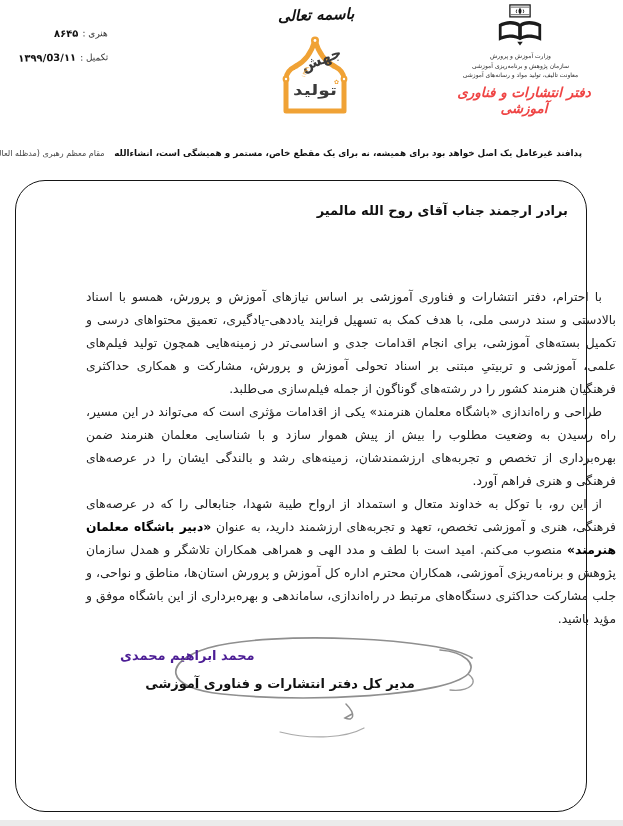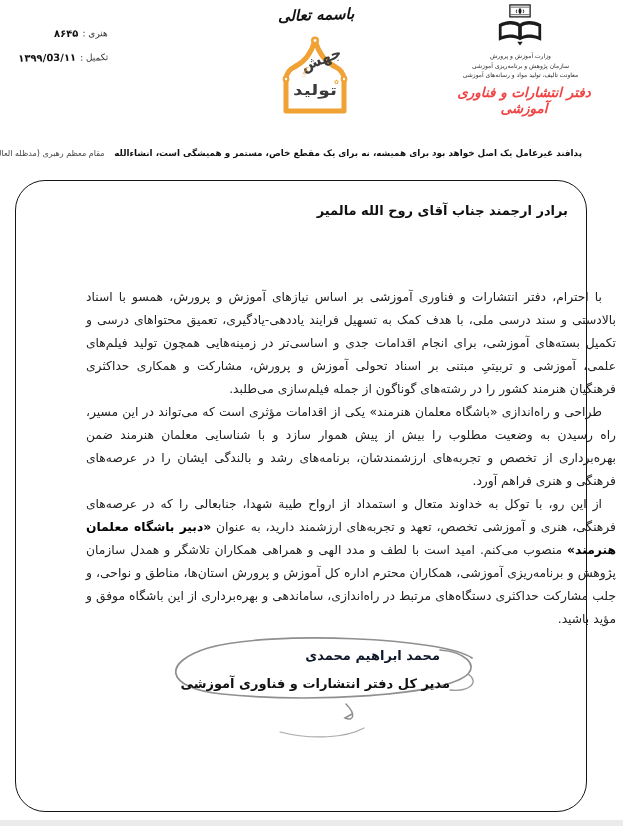--- a/index.html
+++ b/index.html
@@ -32,23 +32,23 @@
          border-radius:30px;background:transparent;}
   .addressee{left:35px;top:196px;width:533px;direction:rtl;text-align:right;
              font-size:13px;font-weight:bold;color:#111;margin-top:7px;}
   .salutation{left:35px;top:263px;width:533px;direction:rtl;text-align:right;
               font-size:12.5px;font-weight:bold;color:#111;}
   .body{left:38px;top:286px;width:530px;direction:rtl;text-align:justify;
         font-size:12.3px;line-height:23px;color:#222;margin-left:48px;}
   .body p{margin:0;text-indent:14px;}
   .body strong{color:#000;}
   
-  .sig-name{left:120px;top:648px;width:320px;text-align:right;direction:rtl;
-            font-size:13px;font-weight:bold;color:#0f172a;}
-  .sig-title{left:110px;top:676px;width:340px;direction:rtl;
+  .sig-name{left:120px;top:648px;width:320px;text-align:left;direction:rtl;
+            font-size:13px;font-weight:bold;color:#4c1d95;}
+  .sig-title{left:110px;top:676px;width:340px;text-align:center;direction:rtl;
              font-size:13px;font-weight:bold;color:#111;}
   .sig-swirl{left:150px;top:630px;pointer-events:none;}
   .bottom-strip{left:0;top:820px;width:623px;height:6px;background:#ebebeb;}
 </style>
 </head>
 <body>
 
 <div id="page">
 
   <div class="abs meta">
@@ -101,21 +101,21 @@
     <span class="quote">پدافند غیرعامل یک اصل خواهد بود برای همیشه، نه برای یک مقطع خاص، مستمر و همیشگی است، انشاءالله</span>
     <span class="attrib">مقام معظم رهبری (مدظله العالی)</span>
   </div>
 
   <div class="abs frame"></div>
 
   <div class="abs addressee">برادر ارجمند جناب آقای روح الله مالمیر</div>
 
   <div class="abs body">
     <p>با احترام، دفتر انتشارات و فناوری آموزشی بر اساس نیازهای آموزش و پرورش، همسو با اسناد بالادستی و سند درسی ملی، با هدف کمک به تسهیل فرایند یاددهی-یادگیری، تعمیق محتواهای درسی و تکمیل بسته‌های آموزشی، برای انجام اقدامات جدی و اساسی‌تر در زمینه‌هایی همچون تولید فیلم‌های علمی، آموزشی و تربیتیِ مبتنی بر اسناد تحولی آموزش و پرورش، مشارکت و همکاری حداکثری فرهنگیان هنرمند کشور را در رشته‌های گوناگون از جمله فیلم‌سازی می‌طلبد.</p>
-    <p>طراحی و راه‌اندازی «باشگاه معلمان هنرمند» یکی از اقدامات مؤثری است که می‌تواند در این مسیر، راه رسیدن به وضعیت مطلوب را بیش از پیش هموار سازد و با شناسایی معلمان هنرمند ضمن بهره‌برداری از تخصص و تجربه‌های ارزشمندشان، برنامه‌های رشد و بالندگی ایشان را در عرصه‌های فرهنگی و هنری فراهم آورد.</p>
+    <p>طراحی و راه‌اندازی «باشگاه معلمان هنرمند» یکی از اقدامات مؤثری است که می‌تواند در این مسیر، راه رسیدن به وضعیت مطلوب را بیش از پیش هموار سازد و با شناسایی معلمان هنرمند ضمن بهره‌برداری از تخصص و تجربه‌های ارزشمندشان، زمینه‌های رشد و بالندگی ایشان را در عرصه‌های فرهنگی و هنری فراهم آورد.</p>
     <p><span>از این رو، با توکل به خداوند متعال و استمداد از ارواح طیبة شهدا، جنابعالی را که در عرصه‌های فرهنگی، هنری و آموزشی تخصص، تعهد و تجربه‌های ارزشمند دارید، به عنوان </span><strong>«دبیر باشگاه معلمان هنرمند»</strong><span> منصوب می‌کنم. امید است با لطف و مدد الهی و همراهی همکاران تلاشگر و همدل سازمان پژوهش و برنامه‌ریزی آموزشی، همکاران محترم اداره کل آموزش و پرورش استان‌ها، مناطق و نواحی، و جلب مشارکت حداکثری دستگاه‌های مرتبط در راه‌اندازی، ساماندهی و بهره‌برداری از این باشگاه موفق و مؤید باشید.</span></p>
   </div>
 
   <svg class="abs sig-swirl" width="335" height="115" viewBox="0 0 335 115">
     <path d="M322 28 C295 8 120 0 58 18 C12 32 14 58 72 64 C160 73 295 66 318 44 C327 35 316 22 290 20" fill="none" stroke="#8f8f8f" stroke-width="1.7" stroke-linecap="round"></path>
     <path d="M318 44 C330 52 320 62 300 60" fill="none" stroke="#9a9a9a" stroke-width="1.3" stroke-linecap="round"></path>
     <path d="M196 74 C206 84 204 92 195 88 L202 84" fill="none" stroke="#8f8f8f" stroke-width="1.5" stroke-linecap="round"></path>
     <path d="M130 102 C162 110 196 108 214 98" fill="none" stroke="#aaaaaa" stroke-width="1.2" stroke-linecap="round"></path>
   </svg>
   <div class="abs sig-name">محمد ابراهیم محمدی</div>

